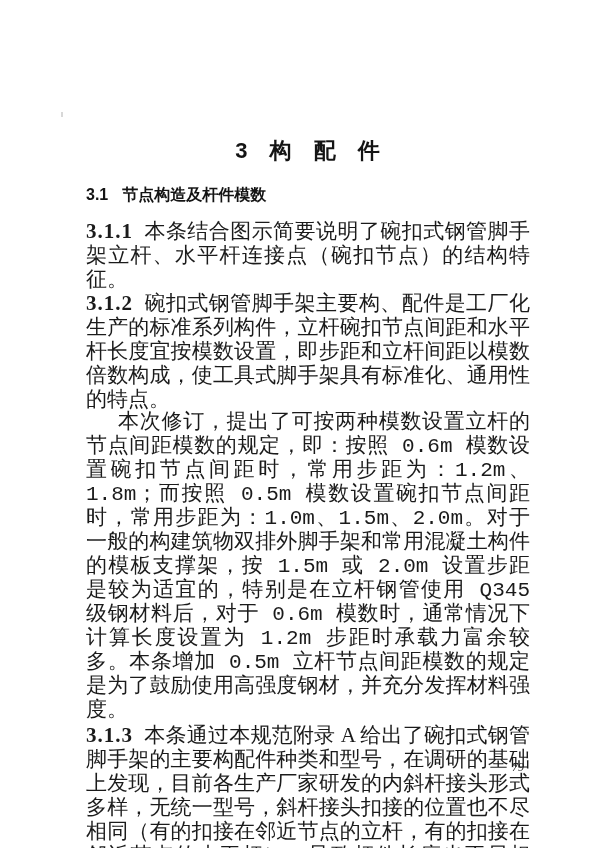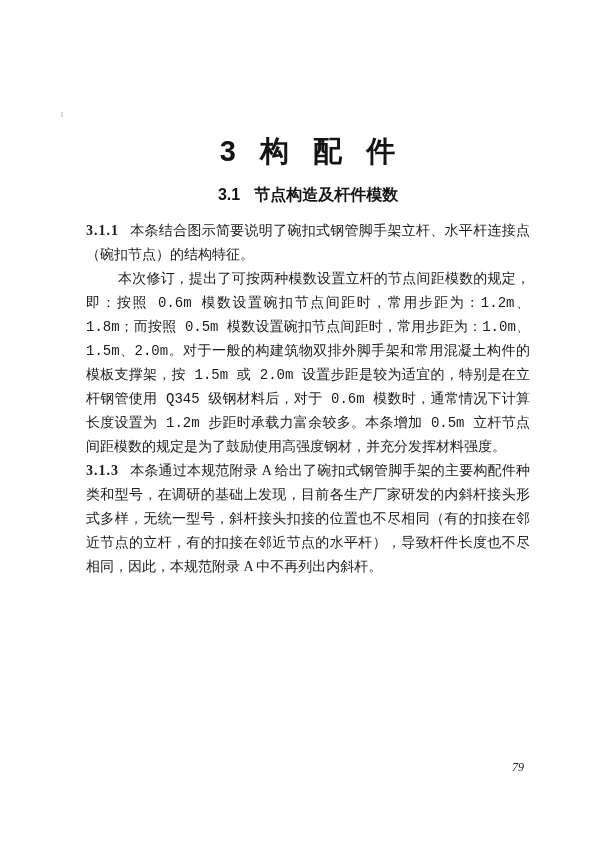--- a/index.html
+++ b/index.html
@@ -18,41 +18,40 @@
   .content {
     position: absolute;
     left: 86px; top: 138px;
     width: 444px;
   }
   .chapter-title {
     margin: 0 0 22px 0;
     text-align: center;
     font-family: "Liberation Sans", "DejaVu Sans", sans-serif;
     font-weight: 700;
-    font-size: 29px;
+    font-size: 22px;
     line-height: 26px;
     letter-spacing: 1px;
     word-spacing: 14px;
     color: #141414;
   }
   .section-heading {
     margin: 0 0 15px 0;
-    text-align: center;
     font-family: "Liberation Sans", "DejaVu Sans", sans-serif;
     font-weight: 700;
     font-size: 16px;
     line-height: 18px;
     color: #141414;
   }
   .section-heading .sec-num { margin-right: 14px; }
   .section-heading.spaced .sec-title { word-spacing: 9px; letter-spacing: 1px; }
   .section-heading.mt { margin-top: 5px; margin-bottom: 14px; }
   .clause, .body-para {
     margin: 0;
-    font-size: 14px;
+    font-size: 21px;
     line-height: 24px;
     text-align: justify;
     color: #1b1b1b;
   }
   .clause-num {
     font-weight: 700;
     margin-right: 11px;
     letter-spacing: 1px;
   }
   .indent { text-indent: 32px; font-family: Liberation Mono, monospace; }
@@ -84,20 +83,23 @@
     <h1 class="chapter-title">3 构 配 件</h1>
 
     <h2 class="section-heading">
       <span class="sec-num">3.1</span><span class="sec-title">节点构造及杆件模数</span>
     </h2>
 
     <p class="clause">
       <span class="clause-num">3.1.1</span><span class="clause-text">本条结合图示简要说明了碗扣式钢管脚手架立杆、水平杆连接点（碗扣节点）的结构特征。</span>
     </p>
 
+    <p class="clause">
+      <span class="clause-num">3.1.2</span><span class="clause-text">碗扣式钢管脚手架主要构、配件是工厂化生产的标准系列构件，立杆碗扣节点间距和水平杆长度宜按模数设置，即步距和立杆间距以模数倍数构成，使工具式脚手架具有标准化、通用性的特点。</span>
+    </p>
 
     <p class="body-para indent">本次修订，提出了可按两种模数设置立杆的节点间距模数的规定，即：按照 0.6m 模数设置碗扣节点间距时，常用步距为：1.2m、1.8m；而按照 0.5m 模数设置碗扣节点间距时，常用步距为：1.0m、1.5m、2.0m。对于一般的构建筑物双排外脚手架和常用混凝土构件的模板支撑架，按 1.5m 或 2.0m 设置步距是较为适宜的，特别是在立杆钢管使用 Q345 级钢材料后，对于 0.6m 模数时，通常情况下计算长度设置为 1.2m 步距时承载力富余较多。本条增加 0.5m 立杆节点间距模数的规定是为了鼓励使用高强度钢材，并充分发挥材料强度。</p>
 
     <p class="clause">
       <span class="clause-num">3.1.3</span><span class="clause-text">本条通过本规范附录 A 给出了碗扣式钢管脚手架的主要构配件种类和型号，在调研的基础上发现，目前各生产厂家研发的内斜杆接头形式多样，无统一型号，斜杆接头扣接的位置也不尽相同（有的扣接在邻近节点的立杆，有的扣接在邻近节点的水平杆），导致杆件长度也不尽相同，因此，本规范附录 A 中不再列出内斜杆。</span>
     </p>
 
 
 
   </div>

